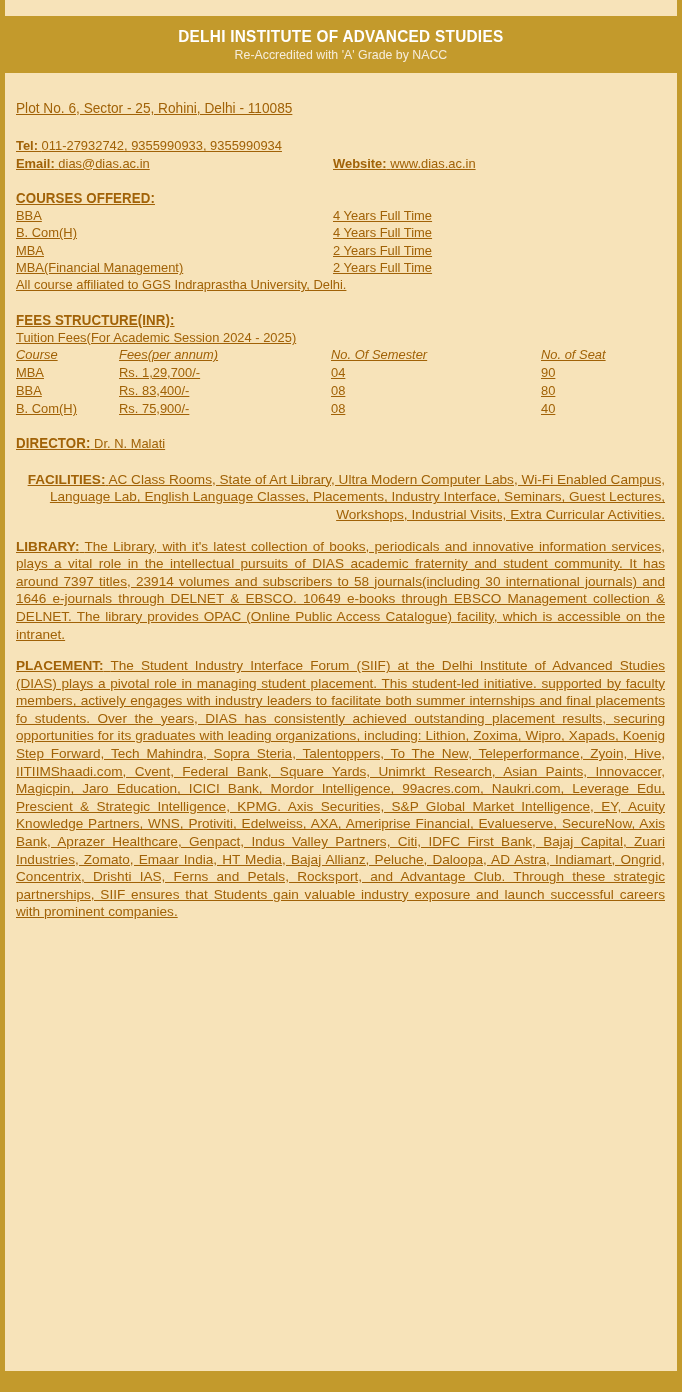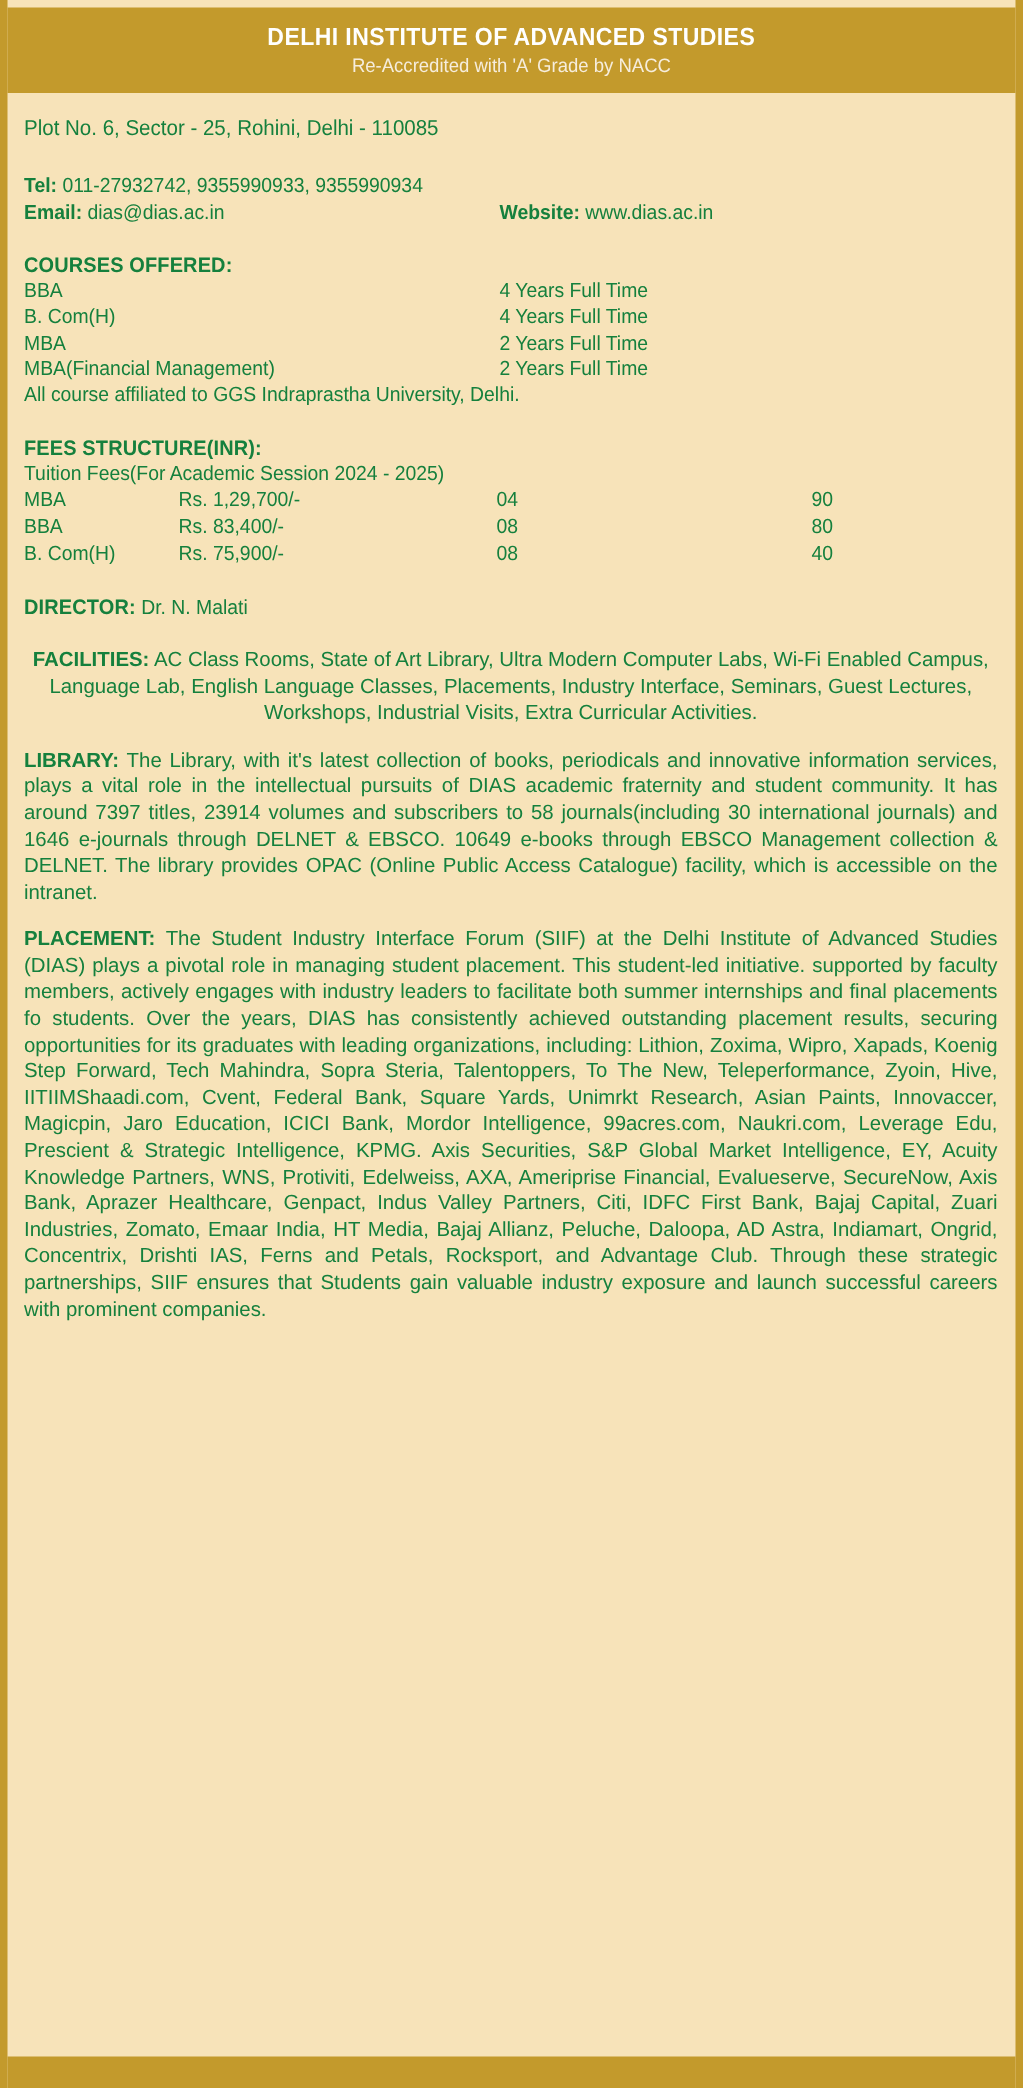--- a/index.html
+++ b/index.html
@@ -17,21 +17,21 @@
     width: 682px;
     height: 1392px;
     background: #f7e3b9;
     border-left: 5px solid #c39a2c;
     border-right: 5px solid #c39a2c;
     overflow: hidden;
   }
   .band-top {
     height: 57px;
     background: #c39a2c;
-    margin: 5px -5px;
+    margin: 16px -5px;
     display: flex;
     flex-direction: column;
     align-items: center;
     justify-content: center;
     padding-top: 2px;
   }
   .band-title {
     color: #ffffff;
     font-weight: bold;
     font-size: 16.5px;
@@ -49,23 +49,24 @@
   .band-bottom {
     position: absolute;
     left: -5px;
     right: -5px;
     bottom: 0;
     height: 21px;
     background: #c39a2c;
   }
   .body-area {
     padding: 11px 12px 0 11px;
-    color: #15803d;
+    color: #a16207;
     font-size: 13.6px;
     line-height: 17.3px;
+    text-decoration: underline;
   }
   .tx { transform: scaleX(0.95); transform-origin: left center; }
   .addr { font-size: 14.4px; margin-bottom: 2px; }
   .gap-18 { height: 18px; }
   b, .b { font-weight: bold; }
   .hd {
     font-weight: bold;
     font-size: 14px;
     letter-spacing: 0.1px;
   }
@@ -87,21 +88,21 @@
   .ftable .col2 { width: 212px; }
   .ftable .col3 { width: 210px; }
   .ftable .col4 { width: auto; }
   
   .para {
     text-align: justify;
     text-justify: inter-word;
     font-size: 13.6px;
     line-height: 17.6px;
   }
-  .para-left { text-align: center; }
+  .para-left { text-align: right; }
   .para b { font-weight: bold; }
   .sec { margin-top: 14px; }
 </style>
 </head>
 <body>
 
 <div class="card">
 
   <div class="band-top">
     <div class="band-title">DELHI INSTITUTE OF ADVANCED STUDIES</div>
@@ -152,20 +153,26 @@
     </div>
     <div class="tx">All course affiliated to GGS Indraprastha University, Delhi.</div>
 
     <div class="gap-18"></div>
 
     <div class="hd tx">FEES STRUCTURE(INR):</div>
     <div class="tx">Tuition Fees(For Academic Session 2024 - 2025)</div>
 
     <table class="ftable">
       <tbody>
+          <tr>
+        <td class="col1 ch tx">Course</td>
+        <td class="col2 ch tx">Fees(per annum)</td>
+        <td class="col3 ch tx">No. Of Semester</td>
+        <td class="col4 ch tx">No. of Seat</td>
+      </tr>
       <tr>
         <td class="col1 tx">MBA</td>
         <td class="col2 tx">Rs. 1,29,700/-</td>
         <td class="col3 tx">04</td>
         <td class="col4 tx">90</td>
       </tr>
       <tr>
         <td class="col1 tx">BBA</td>
         <td class="col2 tx">Rs. 83,400/-</td>
         <td class="col3 tx">08</td>

